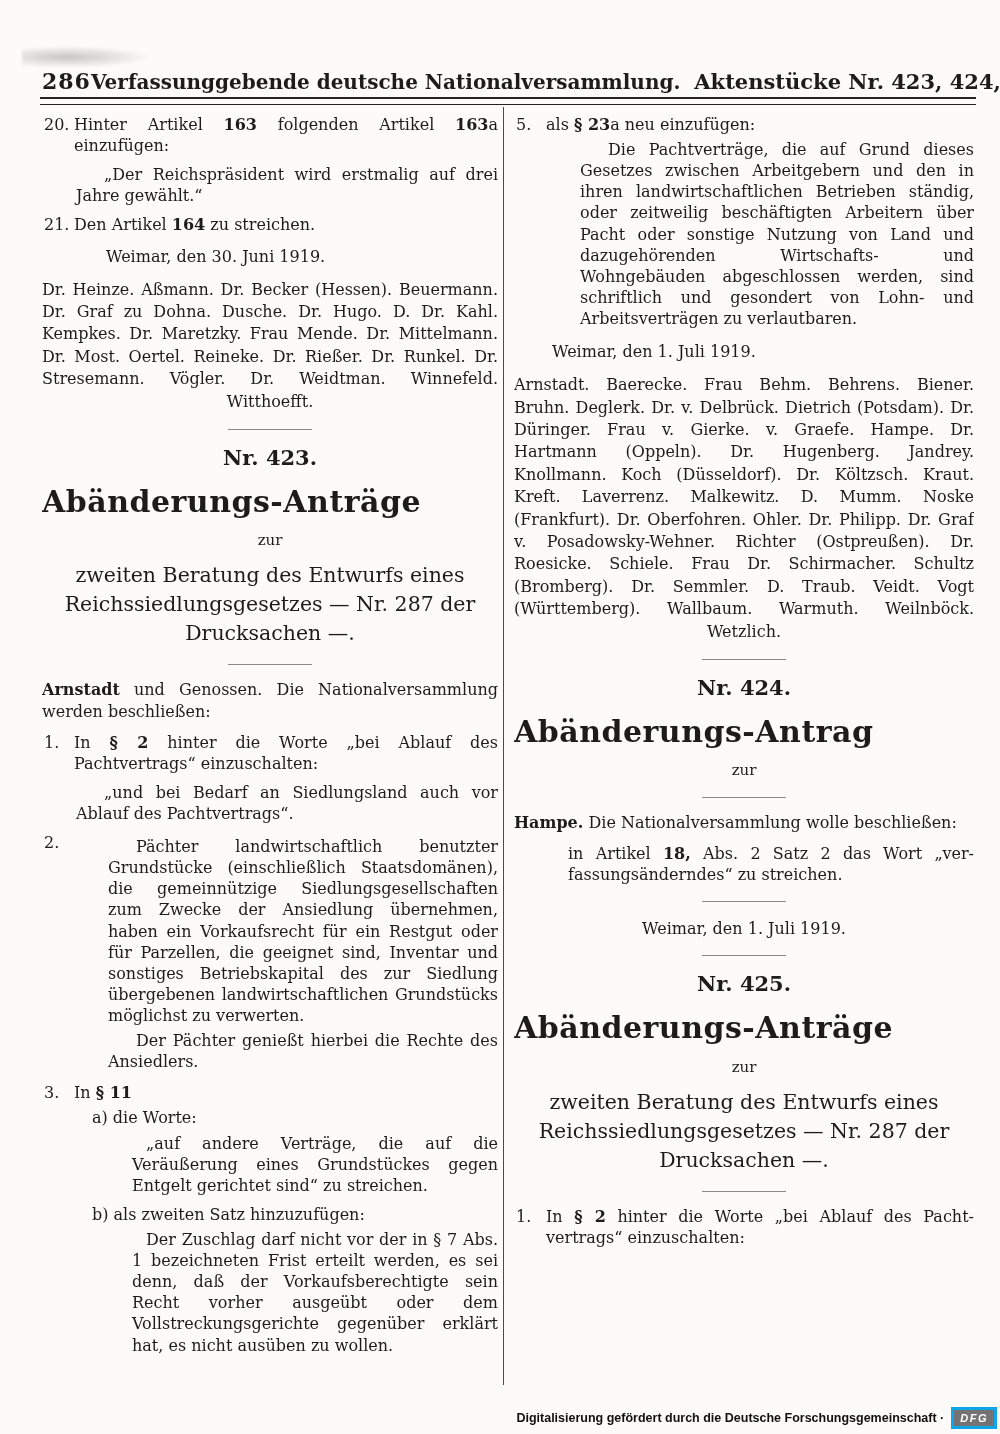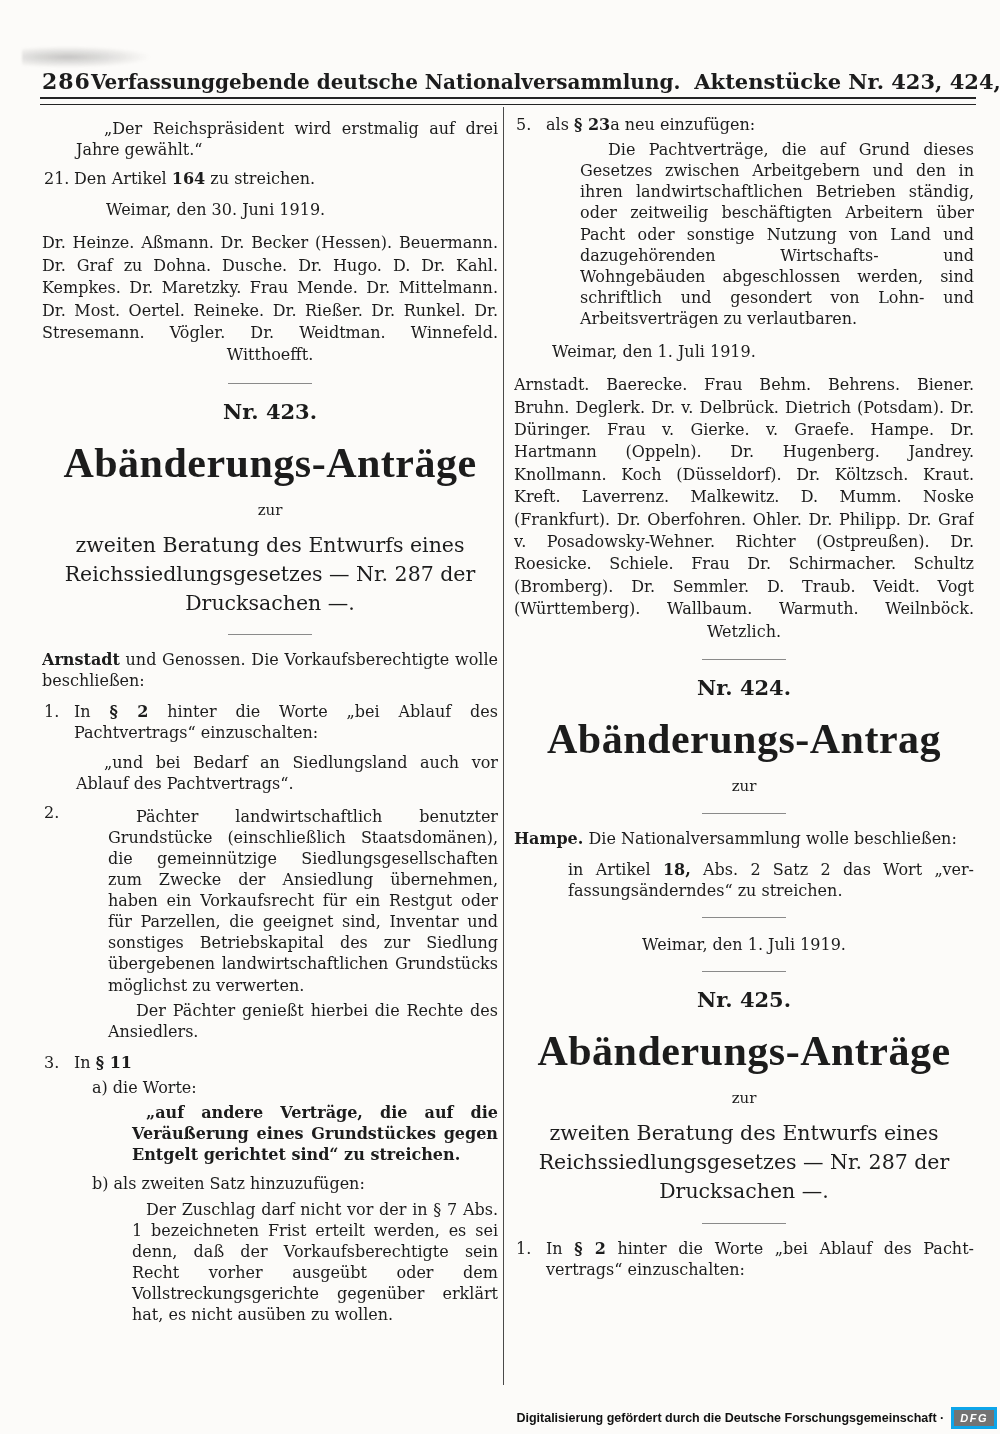--- a/index.html
+++ b/index.html
@@ -41,35 +41,35 @@
   .col-right{left:514px;width:460px;}
 
   p{margin:0;}
   .just{text-align:justify;}
   .li{display:flex;margin:0 0 8px 0;}
   .li .num{flex:0 0 30px;padding-left:2px;}
   .li .li-body{flex:1;}
   .quote{padding-left:34px;text-indent:28px;text-align:justify;margin:4px 0 8px 0;}
   .body-ind{padding-left:34px;text-indent:28px;text-align:justify;margin:4px 0 2px 0;}
   .sub-item{margin:4px 0 4px 18px;}
-  .sub-quote{padding-left:22px;text-indent:14px;text-align:justify;margin:4px 0 8px 36px;font-weight:bold;}
+  .sub-quote{padding-left:22px;text-indent:14px;text-align:justify;margin:4px 0 8px 36px;}
   .sub-body{padding-left:0;text-indent:14px;text-align:justify;margin:4px 0 8px 58px;}
   .dateline{margin:10px 0 12px 64px;}
   .dateline-sm{margin:10px 0 12px 38px;}
   .dateline-c{margin:16px 0 14px 0;text-align:center;}
   .signatures{
     text-align:justify;text-align-last:center;
     margin:8px 0 6px 0;line-height:1.4;
   }
   .divider{
     width:84px;margin:16px auto 14px auto;
     border-top:1.5px solid #8a8a8a;height:0;
   }
   .sec-label{text-align:center;font-weight:bold;font-size:21px;margin:14px 0 10px 0;}
-  .sec-title{text-align:center;font-weight:bold;font-size:42px;margin:0 0 10px 0;letter-spacing:.5px;font-family:Liberation Serif, serif;}
+  .sec-title{font-weight:bold;font-size:30px;margin:0 0 10px 0;letter-spacing:.5px;}
   .sec-zur{text-align:center;font-size:15px;margin:0 0 10px 0;}
   .sec-sub{text-align:center;font-size:20.5px;line-height:1.42;margin:0 0 8px 0;}
   .opener{text-align:justify;margin:6px 0 10px 0;}
   .hampe-body{padding-left:54px;text-align:justify;margin:2px 0 8px 0;}
 
   footer.dfg{
     position:absolute;right:3px;bottom:5px;
     display:flex;align-items:center;gap:7px;
     font-family:"Liberation Sans","DejaVu Sans",sans-serif;
     font-size:12.5px;font-weight:bold;color:#111;
@@ -89,41 +89,45 @@
 
   <header class="pagehead">
     <span class="pagenum">286</span>
     <span class="header-title"><span>Verfassunggebende deutsche Nationalversammlung.</span>&nbsp;&nbsp;<span class="header-docs">Aktenstücke Nr. 423, 424, 425.</span></span>
   </header>
   <div class="header-rule"></div>
   <div class="col-divider"></div>
 
   <section class="col col-left">
 
+    <div class="li">
+      <span class="num">20.</span>
+      <p class="li-body just"><span>Hinter Artikel </span><b>163</b><span> folgenden Artikel </span><b>163</b><span>a einzufügen:</span></p>
+    </div>
     <p class="quote">„Der Reichspräsident wird erstmalig auf drei Jahre gewählt.“</p>
 
     <div class="li">
       <span class="num">21.</span>
       <p class="li-body just"><span>Den Artikel </span><b>164</b><span> zu streichen.</span></p>
     </div>
 
     <p class="dateline">Weimar, den 30. Juni 1919.</p>
 
     <p class="signatures">Dr. Heinze. Aßmann. Dr. Becker (Hessen). Beuermann. Dr. Graf zu Dohna. Dusche. Dr. Hugo. D. Dr. Kahl. Kempkes. Dr. Maretzky. Frau Mende. Dr. Mittelmann. Dr. Most. Oertel. Reineke. Dr. Rießer. Dr. Runkel. Dr. Stresemann. Vögler. Dr. Weidtman. Winnefeld. Witthoefft.</p>
 
     <div class="divider"></div>
 
     <p class="sec-label">Nr. 423.</p>
     <p class="sec-title">Abänderungs-Anträge</p>
     <p class="sec-zur">zur</p>
     <p class="sec-sub">zweiten Beratung des Entwurfs eines Reichs­siedlungsgesetzes — Nr. 287 der Druck­sachen —.</p>
 
     <div class="divider"></div>
 
-    <p class="opener"><b>Arnstadt</b><span> und Genossen.  Die Vorkaufsberechtigte wolle beschließen:</span></p>
+    <p class="opener"><b>Arnstadt</b><span> und Genossen.  Die Nationalversammlung werden beschließen:</span></p>
 
     <div class="li">
       <span class="num">1.</span>
       <p class="li-body just"><span>In </span><b>§ 2</b><span> hinter die Worte „bei Ablauf des Pachtvertrags“ einzuschalten:</span></p>
     </div>
     <p class="quote">„und bei Bedarf an Siedlungsland auch vor Ablauf des Pachtvertrags“.</p>
 
     <div class="li">
       <span class="num">2.</span>
       <div class="li-body">

